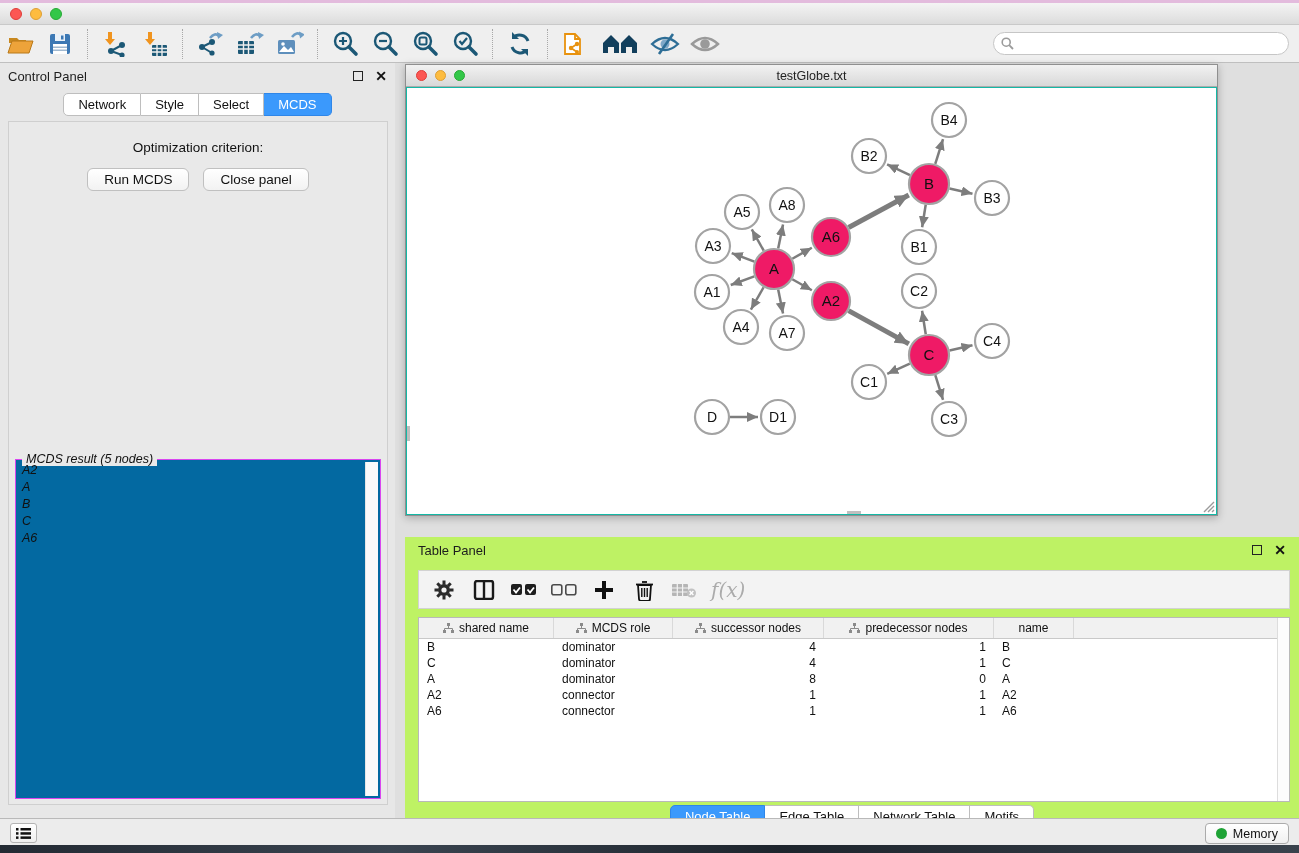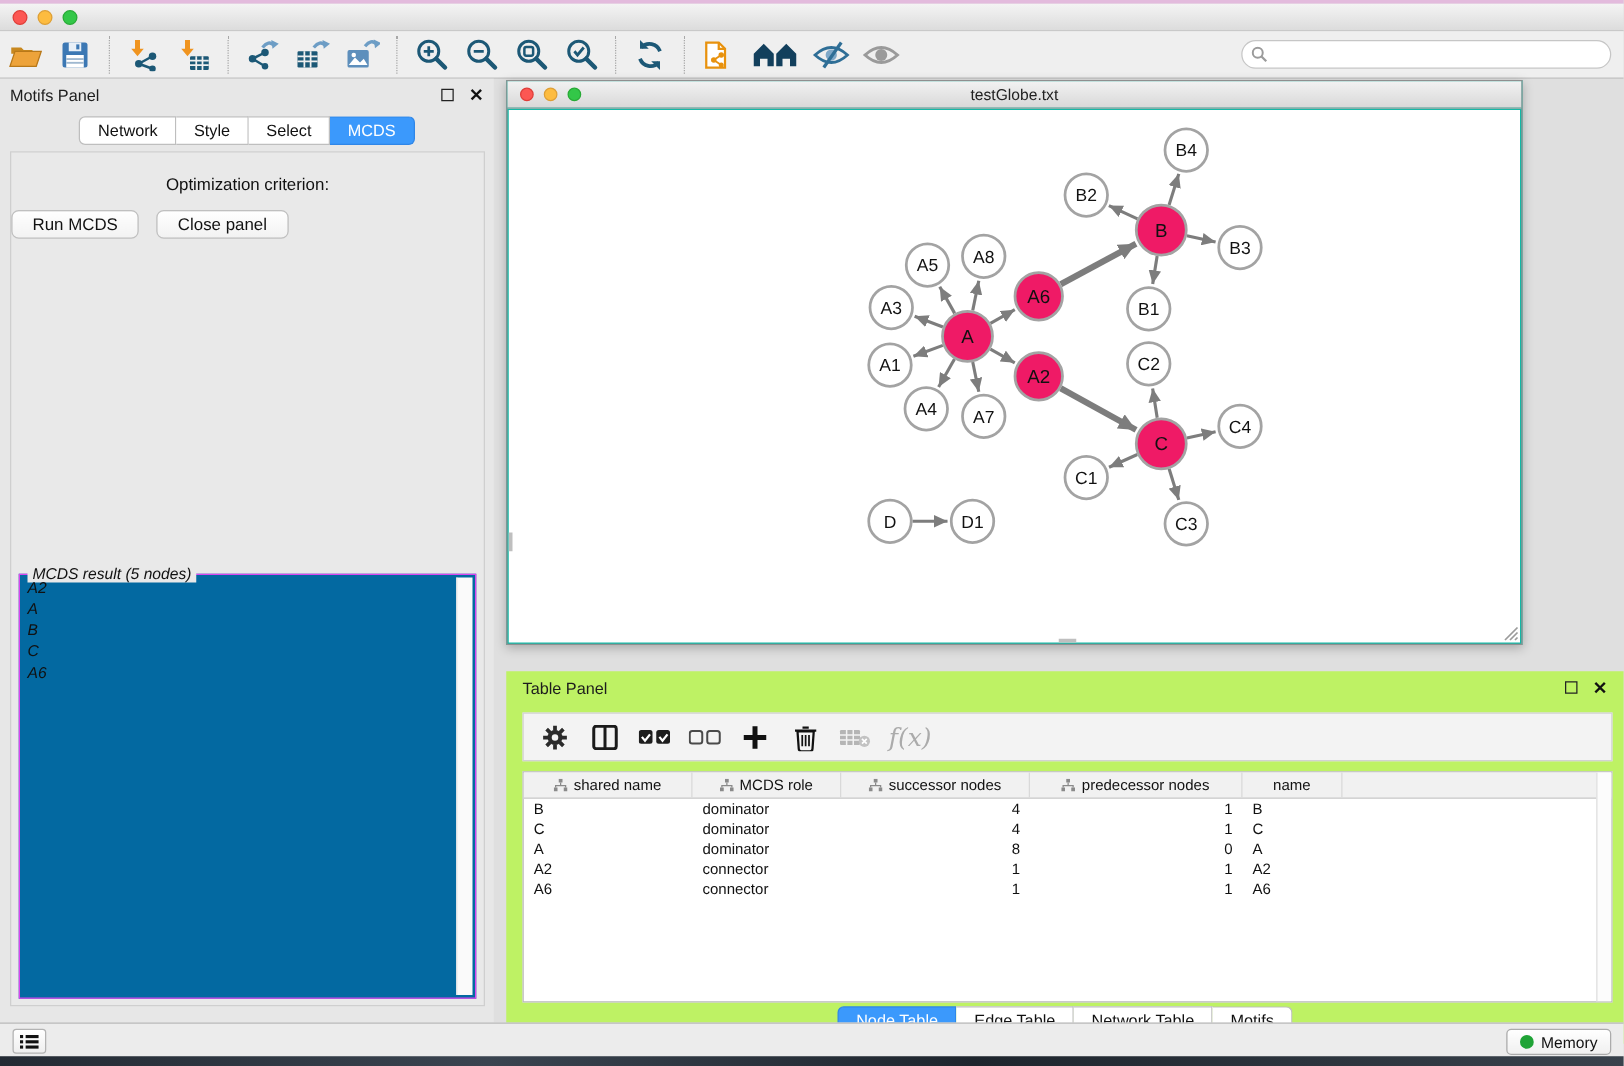--- a/index.html
+++ b/index.html
@@ -40,21 +40,21 @@
   .seg.active { background:#3B99FC; border-color:#2F86E8; color:#fff; }
   .ctrl-body { position:absolute; left:8px; right:7px; top:58px; bottom:13px;
     background:#E9E9E9; border:1px solid #CFCFCF; }
   .opt-label { text-align:center; margin-top:18px; font-size:13.5px; color:#111; }
   .dropdown { position:relative; margin:9px 32px 0 36px; height:24px; background:#fff;
     border:1px solid #B9B9B9; border-radius:5px; display:flex; align-items:center;
     padding-left:8px; font-size:13.5px; color:#111; }
   .dd-step { position:absolute; right:0; top:-1px; bottom:-1px; width:21px; border-radius:0 5px 5px 0;
     background:linear-gradient(#6FB4FA,#2382F5); color:#fff; display:flex; flex-direction:column;
     align-items:center; justify-content:center; font-size:7px; line-height:6px; }
-  .btn-row { display:flex; gap:14px; margin-top:13px; }
+  .btn-row { display:flex; justify-content:center; gap:14px; margin-top:13px; }
   .mac-btn { background:linear-gradient(#ffffff,#f2f2f2); border:1px solid #C0C0C0; border-radius:6px;
     padding:3px 16px; font-size:13.5px; color:#111; }
   .result-box { position:absolute; left:6px; right:6px; top:337px; bottom:5px;
     border:1px solid #d946ef; background:#0369a1;font-style:italic; }
   .result-legend { position:absolute; top:-8px; left:6px; background:#E9E9E9; padding:0 4px;
     font-size:12.5px; color:#111; }
   .result-list { position:absolute; inset:2px 16px 2px 2px; font-size:12.5px; color:#111; overflow:hidden; }
   .result-list div { padding:1px 4px; line-height:15px; }
   .result-scroll { position:absolute; top:2px; bottom:2px; right:2px; width:13px; background:#FAFAFA; border-left:1px solid #E6E6E6; }
 
@@ -249,21 +249,21 @@
     <svg width="13" height="13" viewBox="0 0 13 13">
         <circle cx="5.2" cy="5.2" r="4" fill="none" stroke="#9B9B9B" stroke-width="1.6"></circle>
         <path d="M8.2 8.2 L12 12" stroke="#9B9B9B" stroke-width="1.8"></path>
       </svg>
     <input type="text" placeholder="" style="">
   </span>
 </div>
 
 <div class="ctrl-panel">
   <div class="panel-head">
-    <span>Motifs Panel</span>
+    <span>Control Panel</span>
     <span class="spacer"></span>
     <span class="float-ic"></span>
     <span class="close-ic">✕</span>
   </div>
   <div class="ctrl-tabs" id="ctrl-tabs">
       <span class="seg">Network</span>
       <span class="seg">Style</span>
       <span class="seg">Select</span>
       <span class="seg active">MCDS</span>
     </div>

